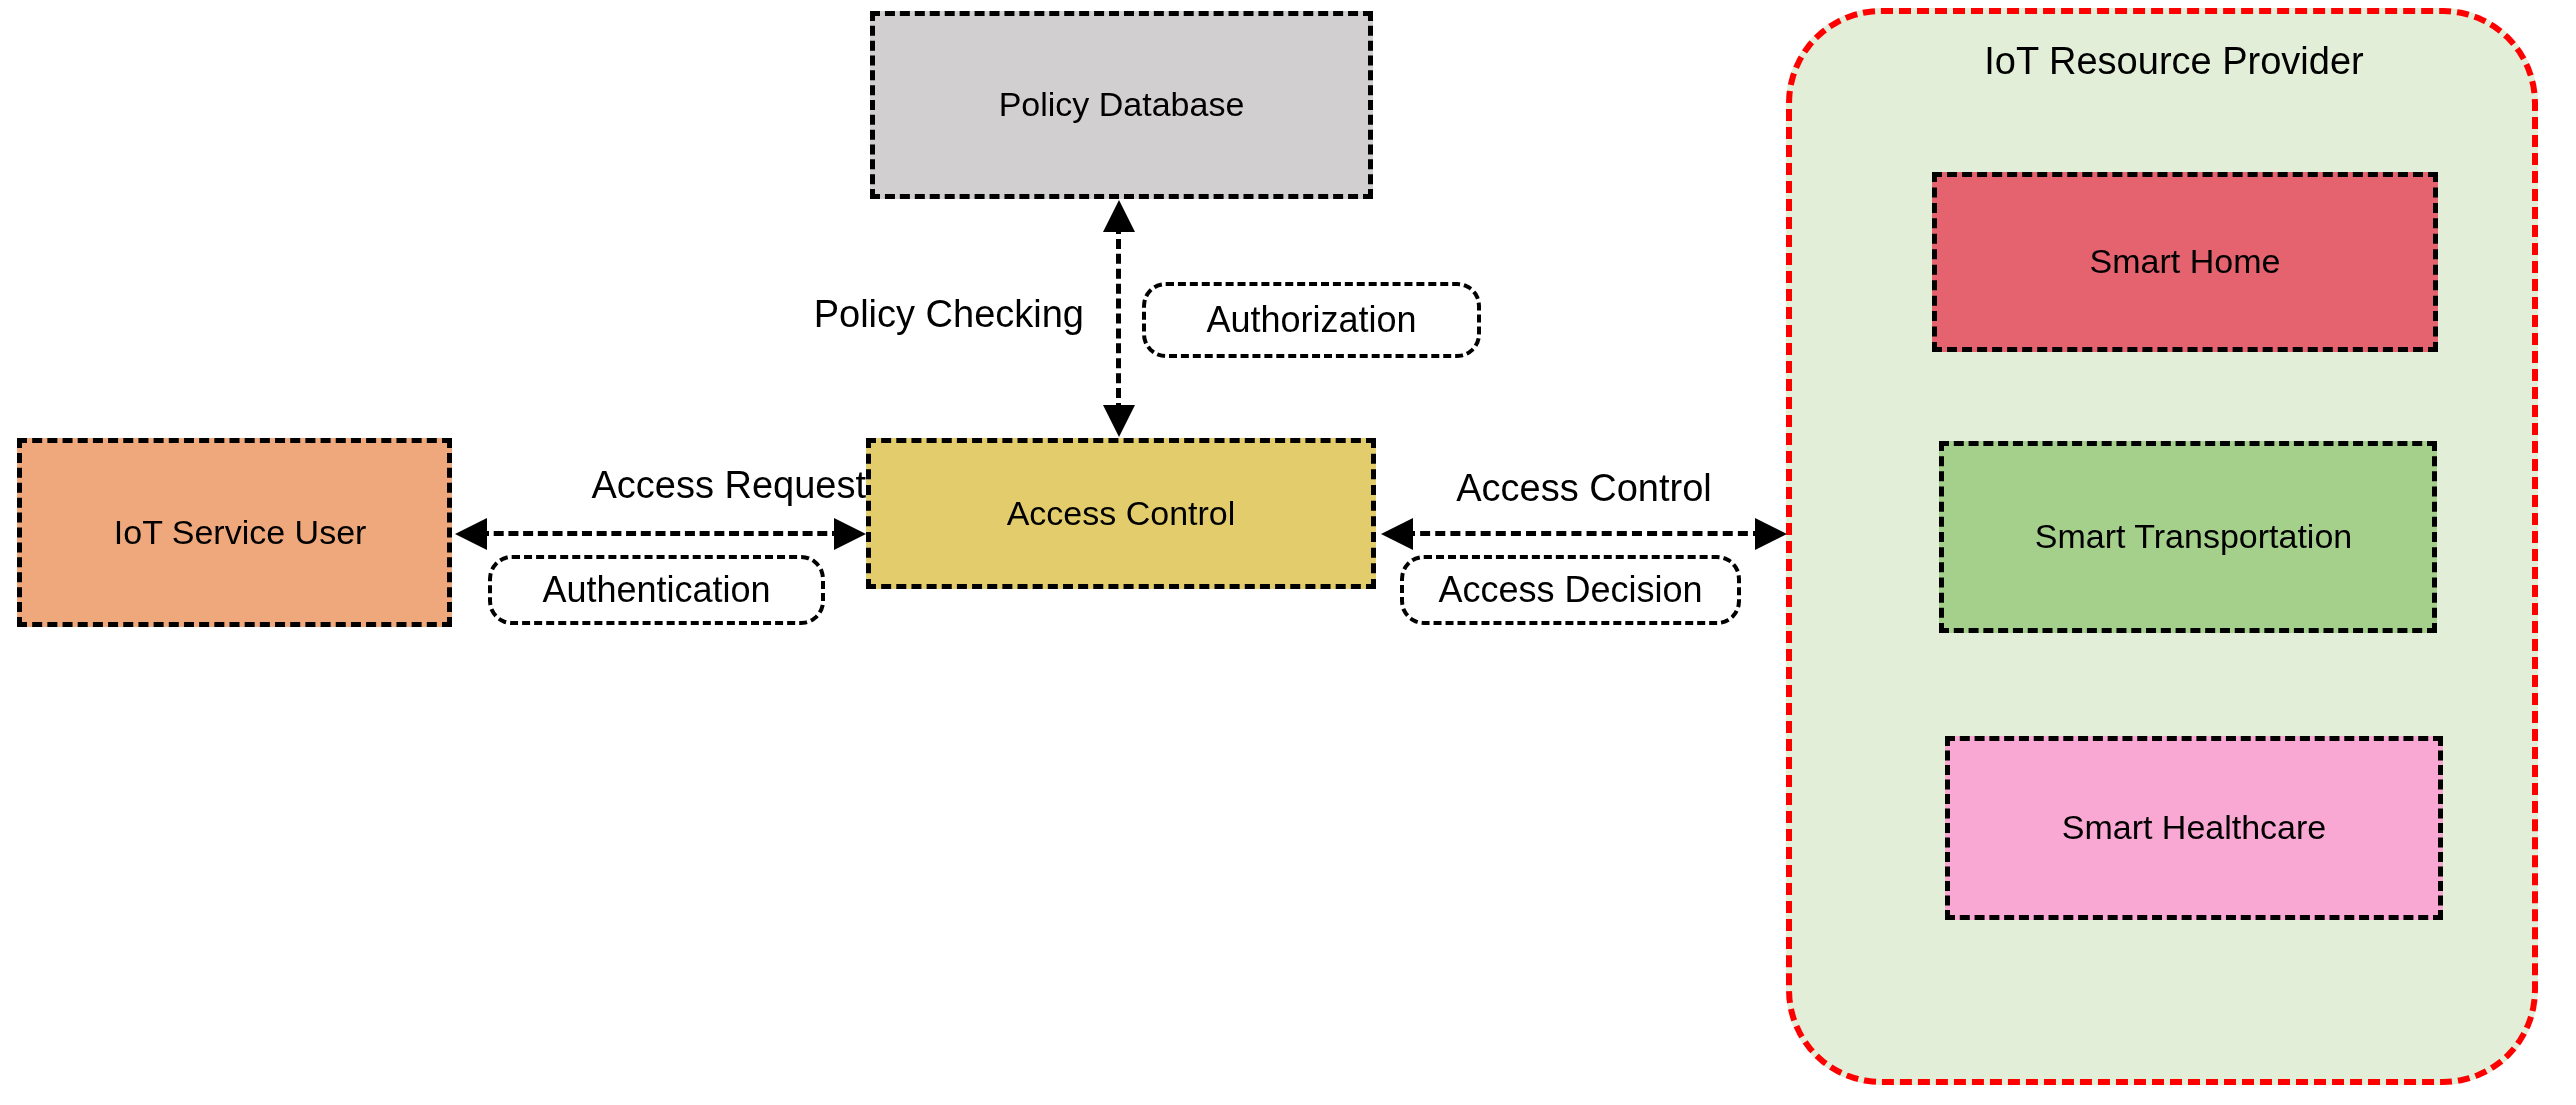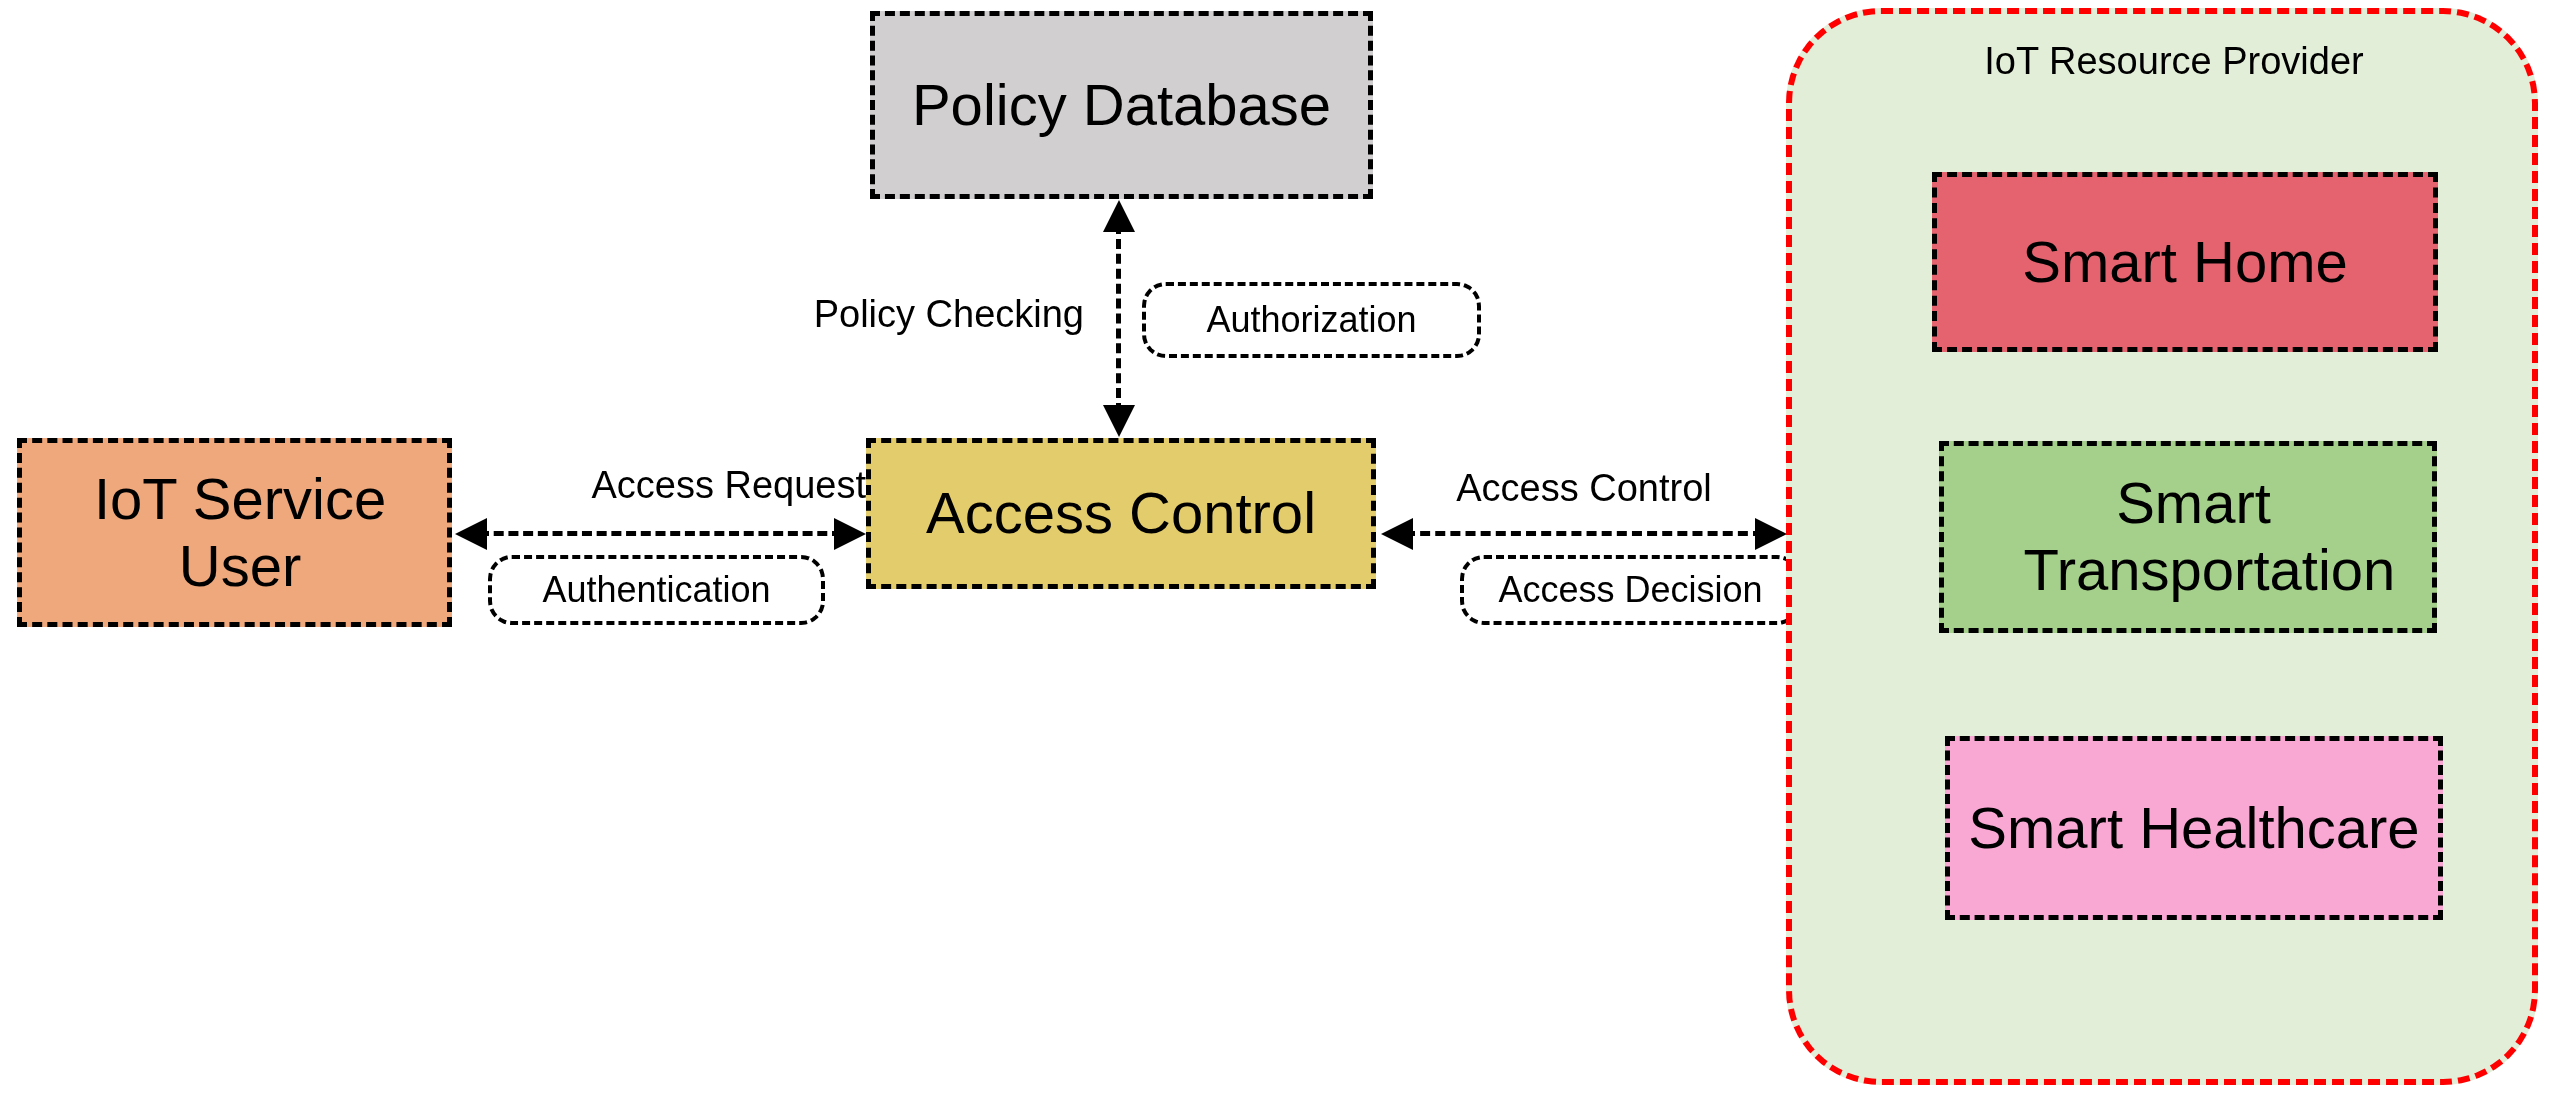--- a/index.html
+++ b/index.html
@@ -16,21 +16,21 @@
   
   .node {
     position: absolute;
     border: 5.5px dashed #000;
     box-sizing: border-box;
     display: flex;
     align-items: center;
     justify-content: center;
     text-align: center;
   }
-  .node .lbl { font-size: 58px; line-height: 1.15; }
+  .node .lbl { font-size: 34px; line-height: 1.15; }
 
   .policy-db   { left: 870px; top: 11px;  width: 503px; height: 188px; }
   .user-box    { left: 16.6px;   top: 438px; width: 435px; height: 189px; }
   .ac-box      { left: 866px; top: 438px; width: 510px; height: 151px; align-items: center; }
 
   
   .provider {
     position: absolute;
     left: 1786px; top: 8px; width: 752px; height: 1077px;
     border: 6.3px dashed #fe0000;
@@ -64,21 +64,21 @@
     border-radius: 24px;
     background: #ffffff;
     box-sizing: border-box;
     display: flex;
     align-items: center;
     justify-content: center;
     font-size: 36px;
   }
   .authorization   { left: 1142px; top: 282px; width: 339px; height: 76px; }
   .authentication  { left: 488px;  top: 555px; width: 337px; height: 70px; }
-  .access-decision { left: 1460px; top: 555px; width: 341px; height: 70px; }
+  .access-decision { left: 1400px; top: 555px; width: 341px; height: 70px; }
 
   
   .arrow { position: absolute; }
   .h-line {
     position: absolute; left: 24px; right: 24px; top: -3.2px;
     border-top: 5.5px dashed #000; height: 0;
   }
   .v-line {
     position: absolute; top: 24px; bottom: 24px; left: -3.2px;
     border-left: 5.5px dashed #000; width: 0;

